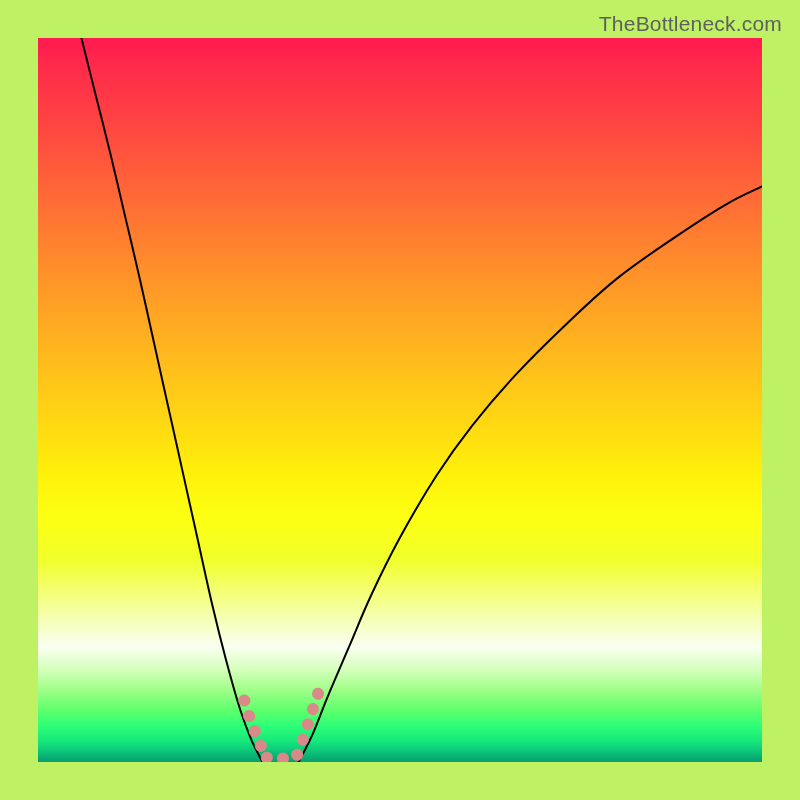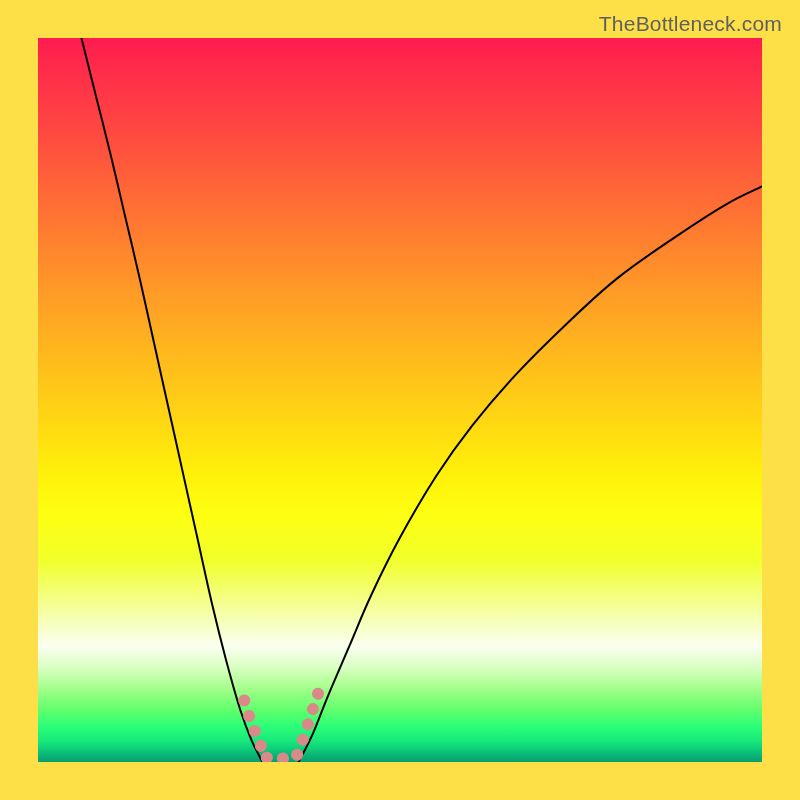--- a/index.html
+++ b/index.html
@@ -10,21 +10,21 @@
     background: #000;
     overflow: hidden;
     font-family: -apple-system, Helvetica, Arial, sans-serif;
   }
   .frame {
     position: absolute;
     left: 0;
     top: 0;
     width: 800px;
     height: 800px;
-    background: #fde047;
+    background: #bef264;
   }
   .plot-area {
     position: absolute;
     left: 38px;
     top: 38px;
     width: 724px;
     height: 724px;
     overflow: hidden;
   }
   .gradient {

